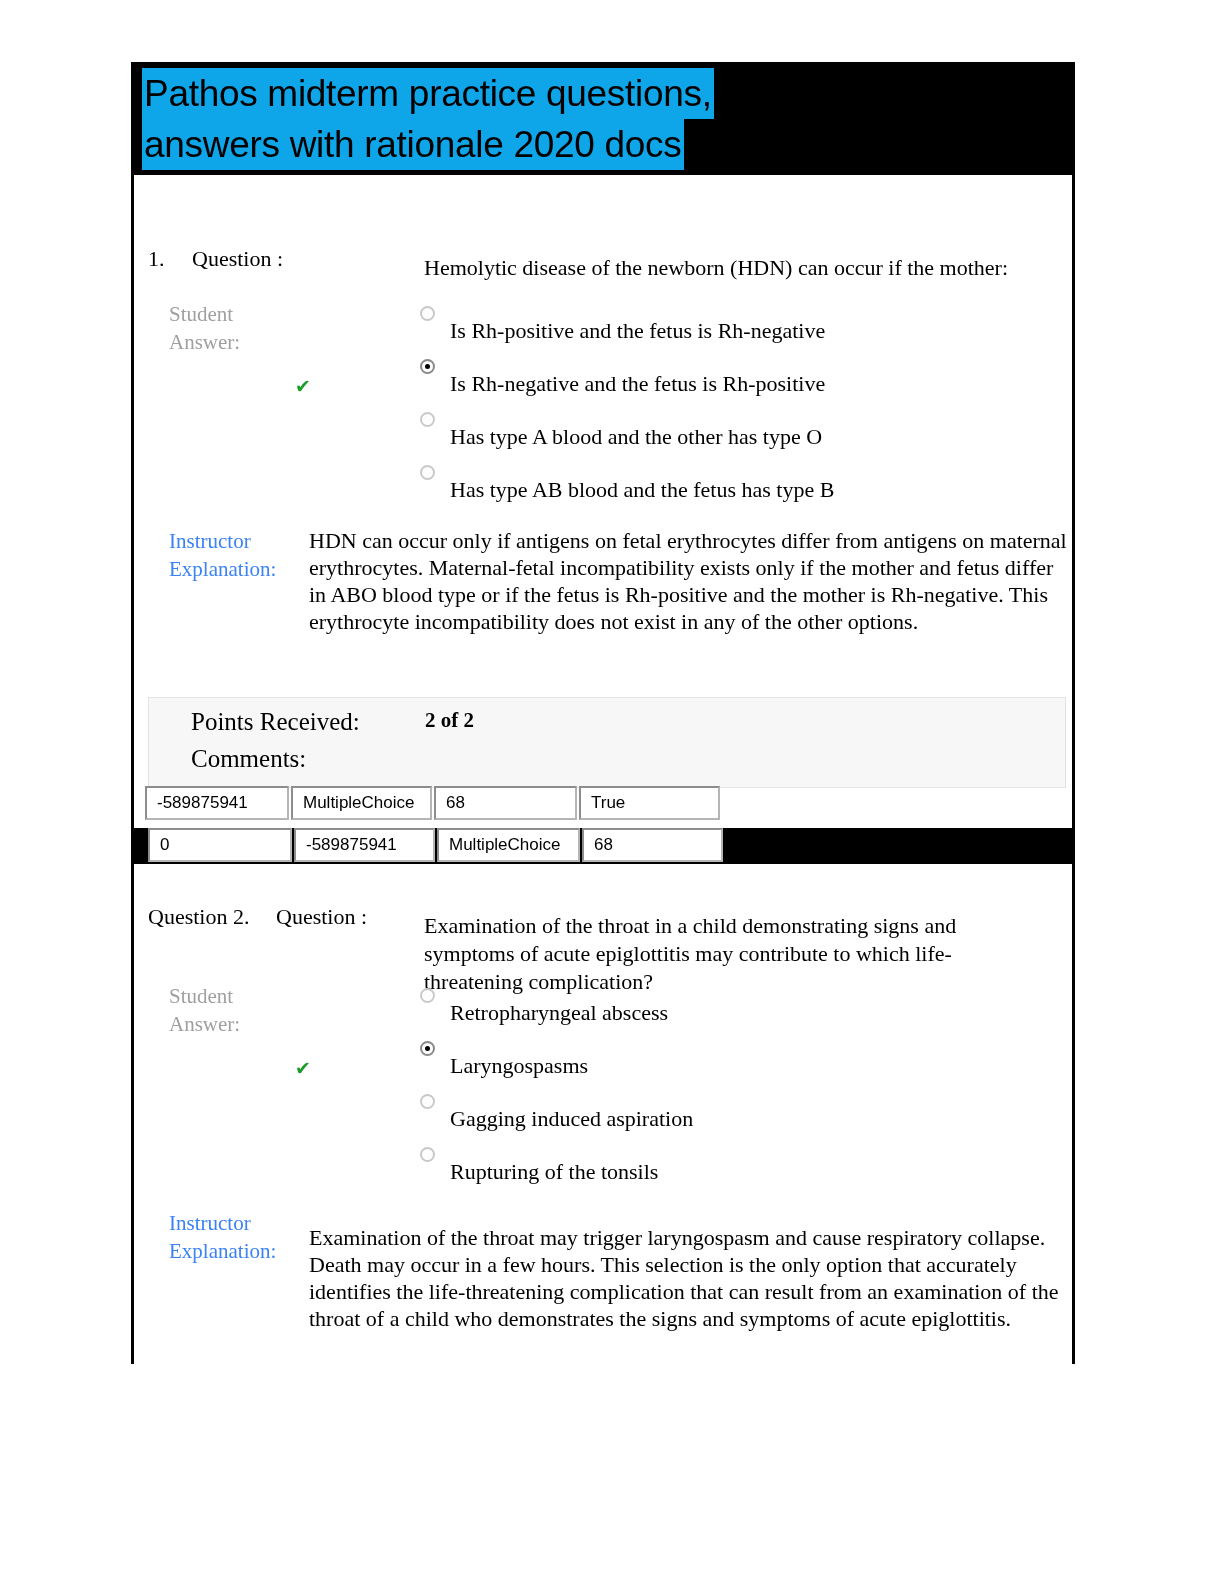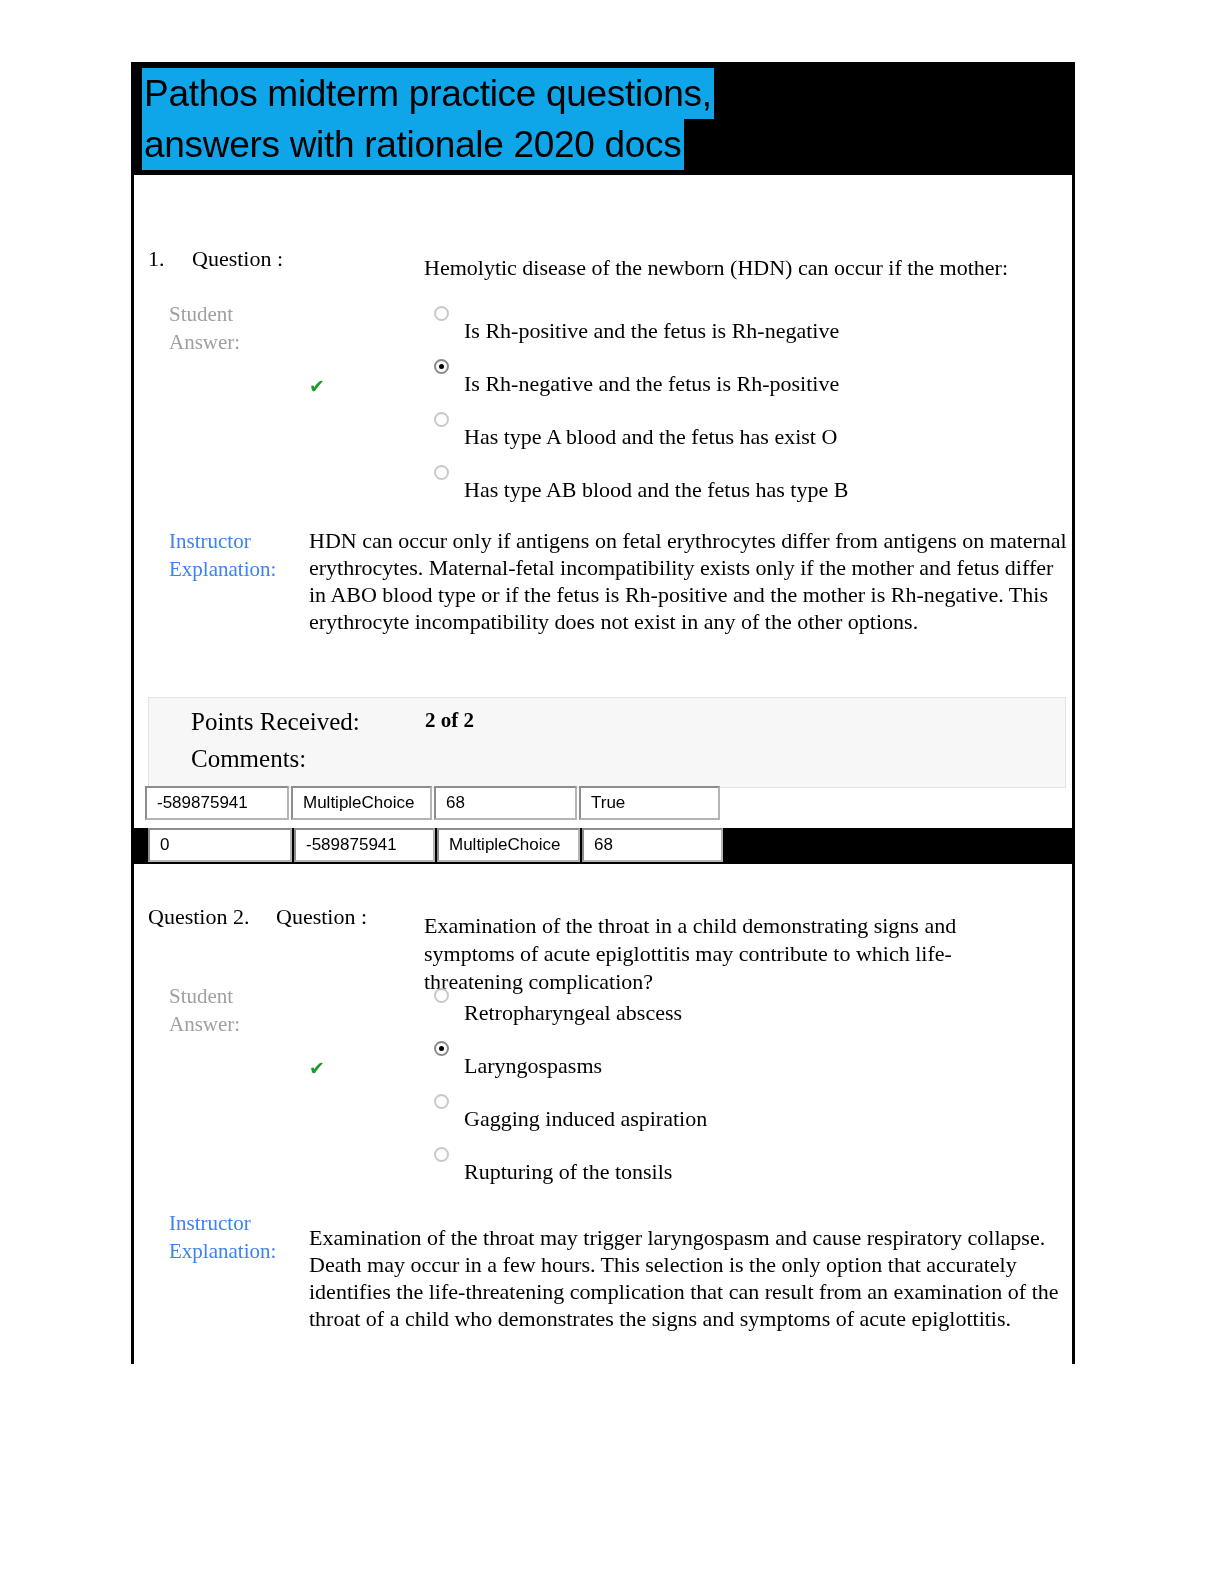--- a/index.html
+++ b/index.html
@@ -111,21 +111,21 @@
   
   .sa-label {
     position: absolute;
     left: 35px;
     font-size: 21px;
     line-height: 28px;
     color: #a0a0a0;
   }
   .options {
     position: absolute;
-    left: 290px;
+    left: 276px;
     width: 650px;
   }
   .option-row {
     position: relative;
     height: 53px;
   }
   .radio {
     position: absolute;
     left: 10px;
     top: 6px;
@@ -269,21 +269,21 @@
       <span class="radio"></span>
       <span class="opt-text">Is Rh-positive and the fetus is Rh-negative</span>
     </div>
     <div class="option-row">
       <span class="check" style="left:-115px; top:22px;">✔</span>
       <span class="radio selected"></span>
       <span class="opt-text">Is Rh-negative and the fetus is Rh-positive</span>
     </div>
     <div class="option-row">
       <span class="radio"></span>
-      <span class="opt-text">Has type A blood and the fetus has exist O</span>
+      <span class="opt-text">Has type A blood and the other has type O</span>
     </div>
     <div class="option-row">
       <span class="radio"></span>
       <span class="opt-text">Has type AB blood and the fetus has type B</span>
     </div>
   </div>
 </div>
 
 <div class="q-block" style="top:527px;">
   <span class="ie-label" style="top:0;">Instructor</span>

